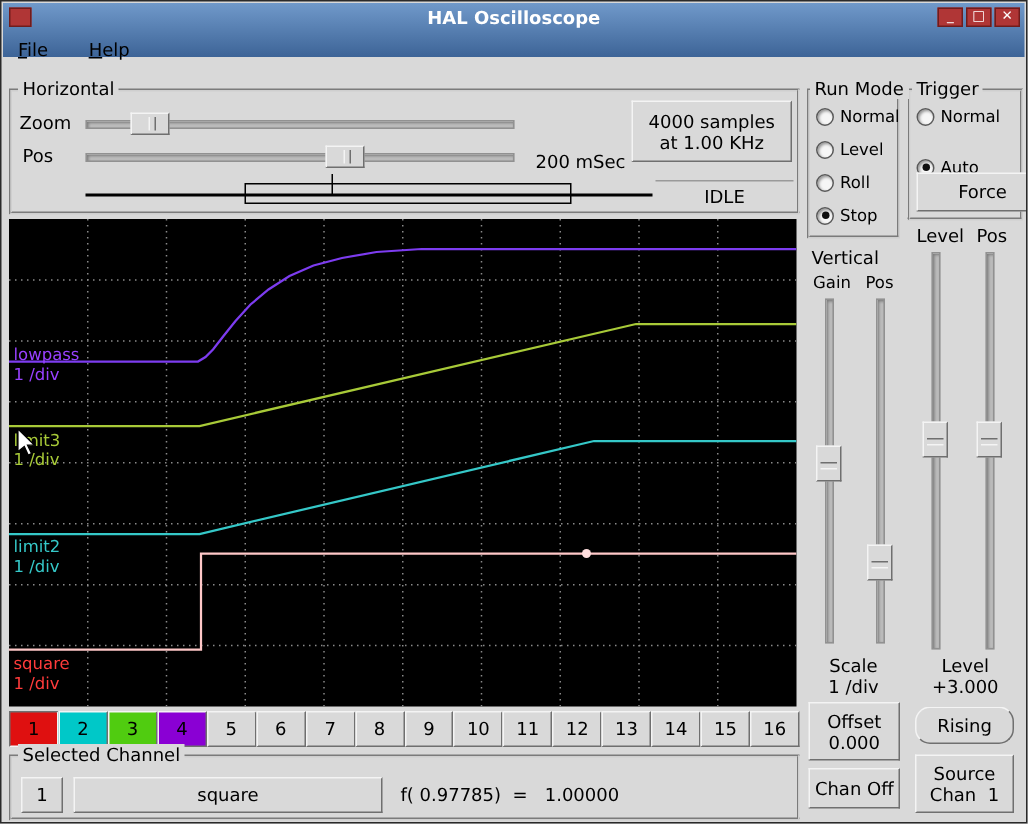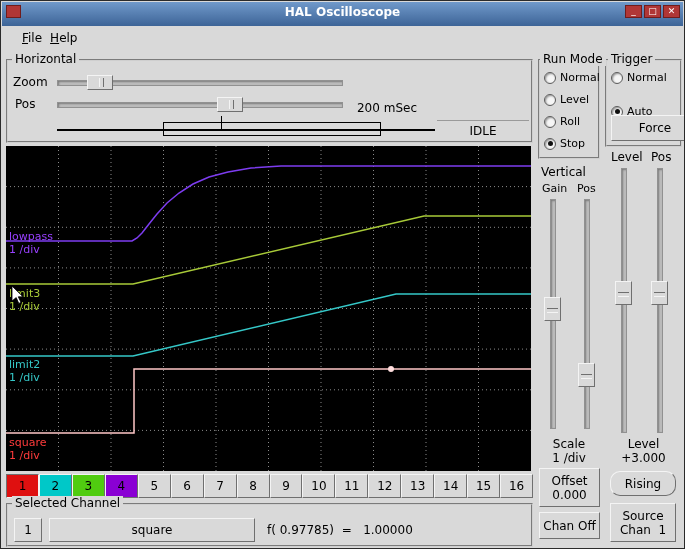--- a/index.html
+++ b/index.html
@@ -1,23 +1,23 @@
 <!DOCTYPE html>
 <html><head>
 <meta charset="utf-8">
 <style>
 *{box-sizing:border-box;margin:0;padding:0}
 body{font-family:"DejaVu Sans","Liberation Sans",sans-serif;font-size:12px;color:#000;background:#d9d9d9;width:685px;height:549px}
 #window{position:relative;width:685px;height:549px;background:#d9d9d9;border:1px solid #2a2a2a;overflow:hidden}
-.titlebar{position:absolute;left:1px;top:1px;right:1px;height:24px;background:linear-gradient(180deg,#7099ca,#3d6497)}
+.titlebar{position:absolute;left:1px;top:1px;right:1px;height:36px;background:linear-gradient(180deg,#7099ca,#3d6497)}
 .title{position:absolute;left:0;right:0;top:3px;text-align:center;color:#fff;font-weight:bold;font-size:12px}
 .app-icon{position:absolute;left:4px;top:3px;width:15px;height:13px;background:#b03636;border:1px solid #701c1c}
 .tbtns{position:absolute;right:3px;top:3px;display:flex;gap:2px}
 .tbtn{width:17px;height:13px;background:#b03636;border:1px solid #701c1c;color:#fff;font-size:9px;line-height:11px;text-align:center}
-.menubar{position:absolute;left:1px;top:20px;right:1px;height:24px;display:flex;align-items:flex-end;gap:8px;padding-left:20px}
+.menubar{position:absolute;left:1px;top:20px;right:1px;height:24px;display:flex;align-items:center;gap:27px;padding-left:10px}
 .menu-item::first-letter{text-decoration:underline}
 .frame{position:absolute;border:2px groove #cfcfcf}
 .frame-label{position:absolute;background:#d9d9d9;padding:0 3px;font-size:12px;z-index:2}
 .lbl{position:absolute;font-size:12px;white-space:pre}
 .sm{font-size:11px}
 .btn{position:absolute;background:#d9d9d9;border-top:1px solid #f4f4f4;border-left:1px solid #f4f4f4;border-bottom:1px solid #6f6f6f;border-right:1px solid #6f6f6f;display:flex;flex-direction:column;align-items:center;justify-content:center;font-size:12px;line-height:14px;white-space:pre;text-align:center}
 .htrack{position:absolute;height:6px;background:#bdbdbd;border:1px solid #919191;box-shadow:inset 1px 1px 2px rgba(0,0,0,.35)}
 .hhandle{position:absolute;width:26px;height:15px;background:#d9d9d9;border-top:1px solid #f4f4f4;border-left:1px solid #f4f4f4;border-bottom:1px solid #6f6f6f;border-right:1px solid #6f6f6f}
 .hhandle::after{content:"";position:absolute;left:11px;top:2px;bottom:2px;width:3px;border-left:1px solid #f4f4f4;border-right:1px solid #6f6f6f}
 .vtrack{position:absolute;width:6px;background:#bdbdbd;border:1px solid #919191;box-shadow:inset 1px 1px 2px rgba(0,0,0,.35)}
@@ -58,20 +58,24 @@
   <div class="frame-label" style="left:11px;top:51px;">Horizontal</div>
   <div class="lbl" style="left:12px;top:74px;">Zoom</div>
   <div class="htrack" style="left:56px;top:79px;width:286px;"></div>
   <div class="hhandle" style="left:86px;top:74px;"></div>
   <div class="lbl" style="left:14px;top:96px;">Pos</div>
   <div class="htrack" style="left:56px;top:101px;width:286px;"></div>
   <div class="hhandle" style="left:216px;top:96px;"></div>
   <div class="lbl" style="left:338px;top:70px;width:78px;text-align:right;line-height:15px;">
     <div>200 mSec</div>
     <div>per div</div>
+  </div>
+  <div class="btn" style="left:420px;top:66px;width:107px;height:41px;">
+    <div>4000 samples</div>
+    <div>at 1.00 KHz</div>
   </div>
   <div style="position:absolute;left:56px;top:128px;width:378px;height:2px;background:#000;"></div>
   <div style="position:absolute;left:162px;top:121px;width:218px;height:14px;border:1px solid #000;"></div>
   <div style="position:absolute;left:220px;top:115px;width:1px;height:14px;background:#000;"></div>
   <div style="position:absolute;left:436px;top:119px;width:92px;height:1px;background:#9a9a9a;"></div>
   <div class="lbl" style="left:436px;top:123px;width:92px;text-align:center;">IDLE</div>
 
   <div class="frame" style="left:537px;top:58px;width:62px;height:100px;"></div>
   <div class="frame-label" style="left:539px;top:51px;">Run Mode</div>
   <label class="radio" style="left:543px;top:70px;">

